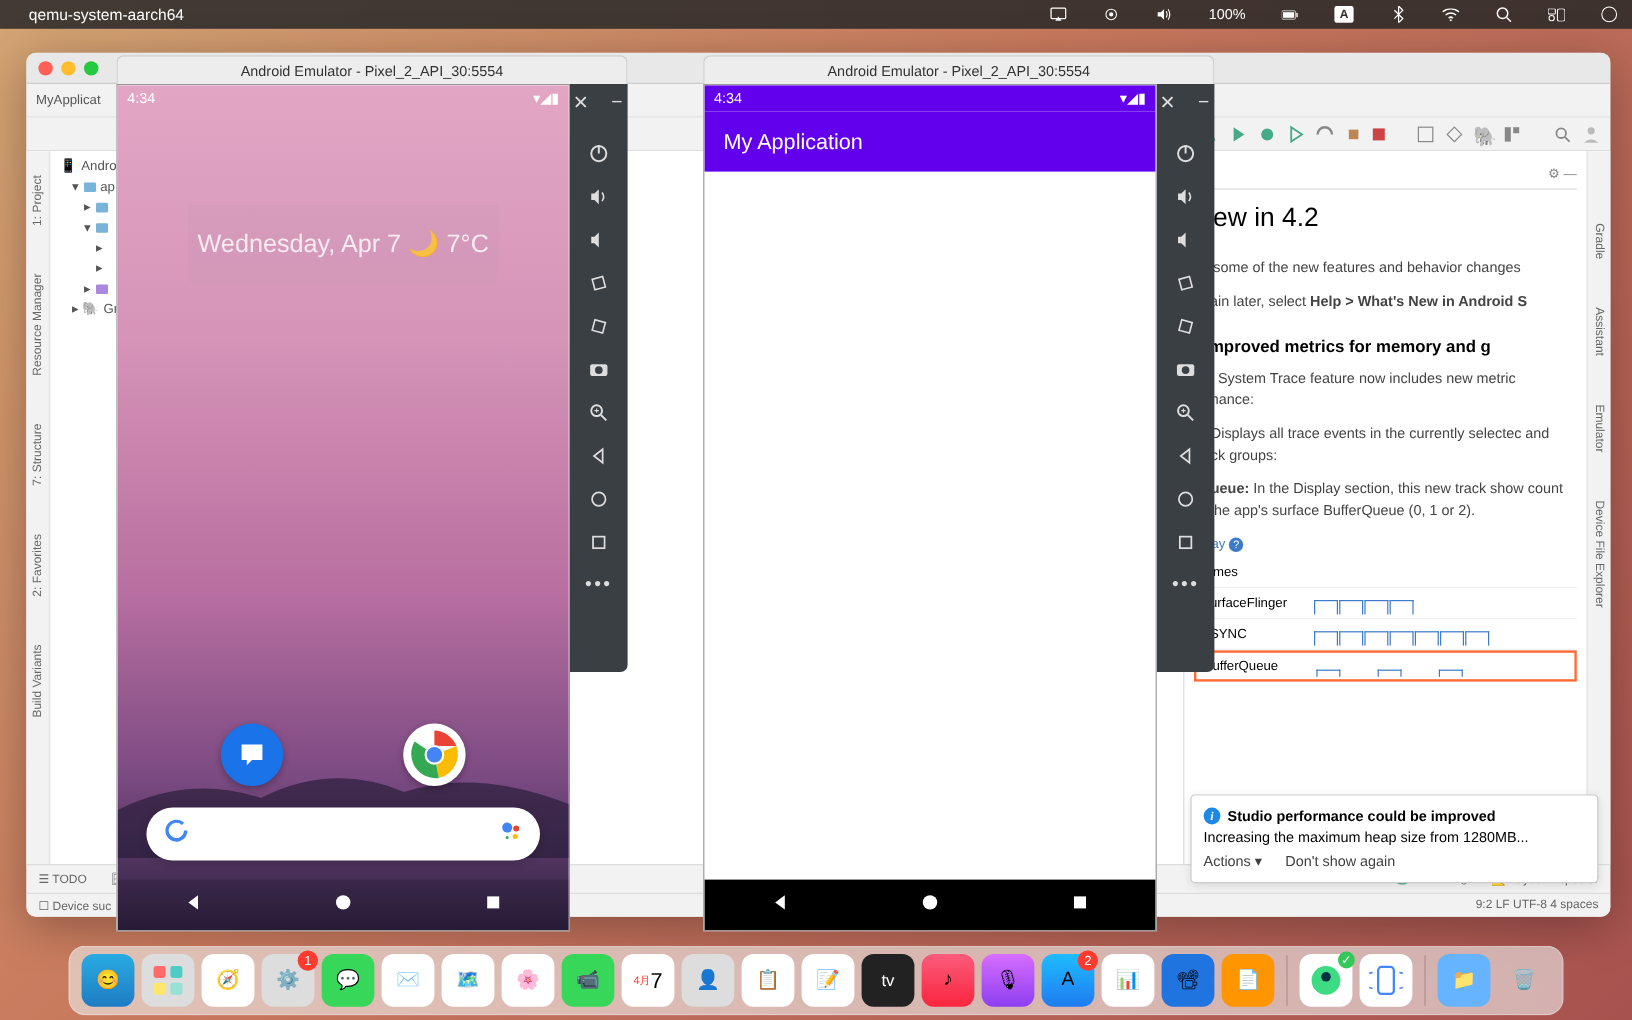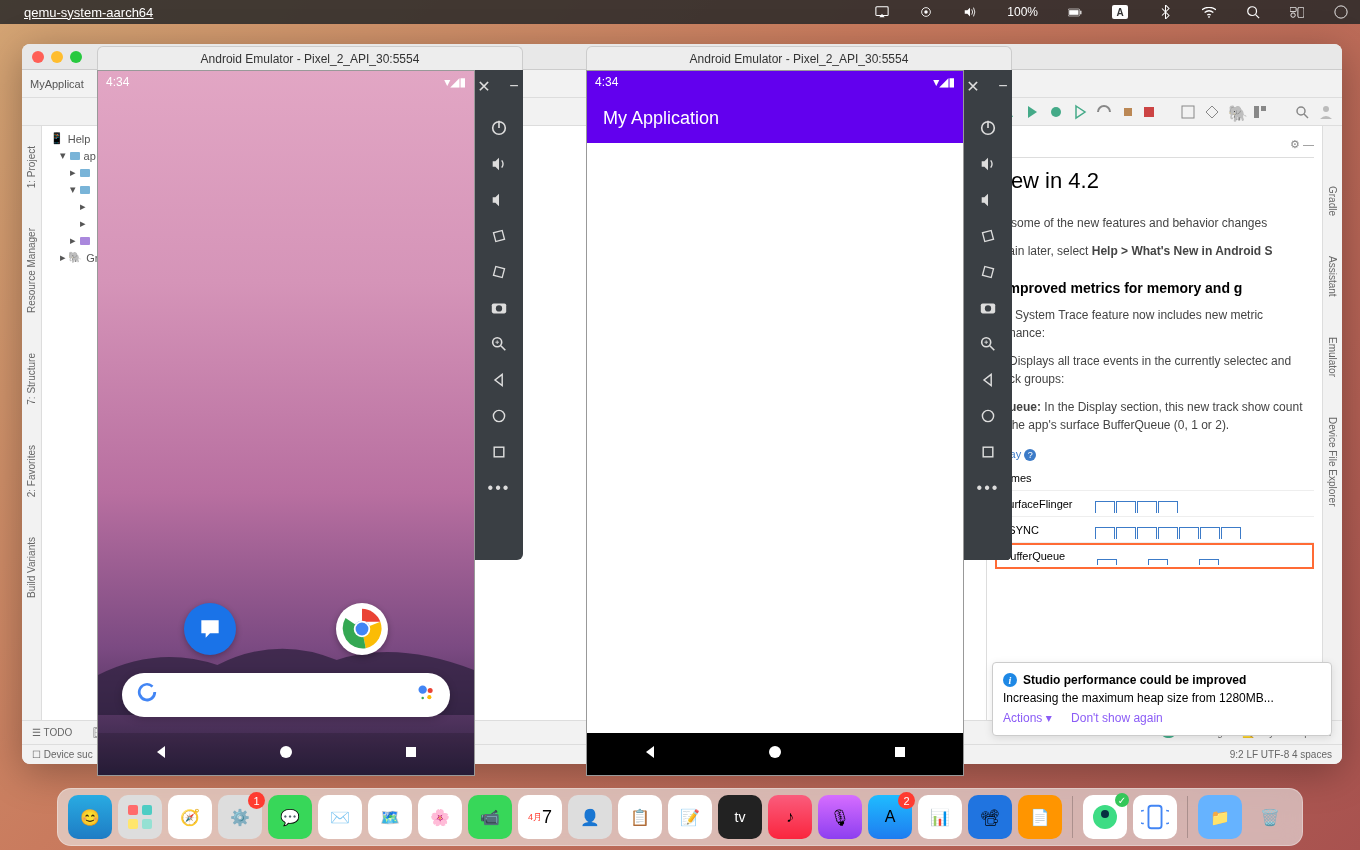--- a/index.html
+++ b/index.html
@@ -1,20 +1,20 @@
 <!DOCTYPE html>
 <html><head>
 <meta charset="utf-8">
 <style>
 * { margin: 0; padding: 0; box-sizing: border-box; font-family: -apple-system, BlinkMacSystemFont, "Helvetica Neue", sans-serif; }
 body { width: 1360px; height: 850px; background: linear-gradient(135deg, #d4a574 0%, #c97b5e 40%, #a8524f 100%); overflow: hidden; position: relative; }
 
 
 .menubar { height: 24px; background: rgba(40,40,40,0.85); color: #fff; display: flex; align-items: center; padding: 0 12px; font-size: 13px; justify-content: space-between; }
-.menubar-left { display: flex; align-items: flex-start; gap: 12px; text-decoration: underline; }
+.menubar-left { display: flex; align-items: flex-start; gap: 12px; }
 .menubar-right { display: flex; align-items: center; gap: 30px; font-size: 12px; }
 .apple-logo { font-size: 14px; }
 .mb-icon { width: 14px; height: 14px; display: inline-flex; align-items: center; justify-content: center; }
 
 
 .studio { position: absolute; top: 44px; left: 22px; width: 1320px; height: 720px; background: #f2f2f2; border-radius: 8px; box-shadow: 0 8px 40px rgba(0,0,0,0.3); overflow: hidden; display: flex; flex-direction: column; }
 .studio-titlebar { height: 26px; background: #e8e8e8; display: flex; align-items: center; padding-left: 10px; gap: 7px; border-bottom: 1px solid #ccc; justify-content: center; position: relative; }
 .traffic { position: absolute; left: 10px; display: flex; gap: 7px; }
 .traffic span { width: 12px; height: 12px; border-radius: 50%; }
 .tr { background: #ff5f56; } .ty { background: #ffbd2e; } .tg { background: #27c93f; }
@@ -43,21 +43,21 @@
 .wn-tabhead { font-size: 11px; color: #888; padding-bottom: 6px; border-bottom: 1px solid #ddd; margin-bottom: 10px; display: flex; justify-content: space-between; }
 .trace-table { font-size: 11px; }
 .trace-row { display: flex; align-items: center; border-bottom: 1px solid #eee; height: 26px; }
 .trace-label { width: 98px; padding-left: 6px; }
 .trace-wave { flex: 1; height: 18px; display: flex; align-items: flex-end; gap: 1px; padding: 0 2px; }
 .trace-wave span { width: 20px; border: 1px solid #3c7bc8; border-bottom: none; height: 12px; }
 .bufferq-row { border: 2px solid #ff6b35; }
 .notification { position: absolute; bottom: 28px; right: 10px; width: 340px; background: #fff; border: 1px solid #ccc; border-radius: 4px; padding: 10px; font-size: 12px; box-shadow: 0 2px 8px rgba(0,0,0,0.1); }
 .notif-title { font-weight: 600; display: flex; align-items: center; gap: 6px; margin-bottom: 4px; }
 .notif-icon { width: 14px; height: 14px; border-radius: 50%; background: #1e88e5; color: #fff; display: inline-flex; align-items: center; justify-content: center; font-size: 10px; font-style: italic; font-family: serif; }
-.notif-links { color: #8b5cf6; margin-top: 6px; }
+.notif-links { color: #404040; margin-top: 6px; }
 .notif-links span { margin-right: 16px; cursor: pointer; }
 .studio-status { height: 20px; background: #f2f2f2; border-top: 1px solid #ddd; display: flex; align-items: center; justify-content: space-between; padding: 0 10px; font-size: 10px; color: #666; }
 .bottombar { height: 24px; background: #f2f2f2; border-top: 1px solid #ddd; display: flex; align-items: center; padding: 0 10px; font-size: 10px; color: #666; gap: 20px; justify-content: space-between; }
 .bb-left, .bb-right { display: flex; gap: 20px; }
 
 
 .emulator { position: absolute; background: transparent; }
 .emu-title { height: 24px; background: #ededed; border-radius: 6px 6px 0 0; display: flex; align-items: center; justify-content: center; font-size: 12px; color: #333; border: 1px solid #ccc; border-bottom: none; }
 .emu-body { display: flex; }
 .emu-screen { width: 378px; height: 706px; background: #fff; border: 1px solid #999; position: relative; overflow: hidden; }
@@ -215,21 +215,21 @@
   </div>
   <div class="studio-body">
     <div class="left-gutter">
       <span>1: Project</span>
       <span>Resource Manager</span>
       <span>7: Structure</span>
       <span>2: Favorites</span>
       <span>Build Variants</span>
     </div>
     <div class="project-pane">
-      <div class="proj-item">📱 <span>Help</span></div>
+      <div class="proj-item">📱 <span>Andro</span></div>
       <div class="proj-item proj-indent1">▾ <span class="folder-ic"></span> <span>ap</span></div>
       <div class="proj-item proj-indent2">▸ <span class="folder-ic"></span></div>
       <div class="proj-item proj-indent2">▾ <span class="folder-ic"></span></div>
       <div class="proj-item proj-indent2" style="padding-left:34px">▸</div>
       <div class="proj-item proj-indent2" style="padding-left:34px">▸</div>
       <div class="proj-item proj-indent2">▸ <span class="folder-ic" style="background:#a8d"></span></div>
       <div class="proj-item proj-indent1">▸ 🐘 <span>Gr</span></div>
     </div>
     <div class="editor">
       <div class="breadcrumb">ivity 〉ⓜ hain.xml  ✕</div>
@@ -323,20 +323,23 @@
 </div>
 
 <div class="emulator" style="top:46px; left:97px;">
   <div class="emu-title">Android Emulator - Pixel_2_API_30:5554</div>
   <div class="emu-body">
     <div class="emu-screen">
       <div class="home-bg">
         <div class="status-light">
           <span>4:34</span>
           <span>▾◢▮</span>
+        </div>
+        <div class="weather-widget">
+          <span>Wednesday, Apr 7</span> <span>🌙</span> <span>7°C</span>
         </div>
         <div class="mountain">
           <svg viewBox="0 0 378 100" preserveAspectRatio="none">
               <path d="M0 60 Q60 30 120 50 Q180 20 240 45 Q300 25 378 55 L378 100 L0 100 Z" fill="#2a1e3a" opacity="0.7"></path>
             </svg>
         </div>
         <div class="app-icons">
           <div class="app-ic msg-ic">
               <svg viewBox="0 0 24 24" width="26" height="26">
                 <path d="M4 4 H20 V16 H12 L8 20 V16 H4 Z" fill="#fff"></path>

